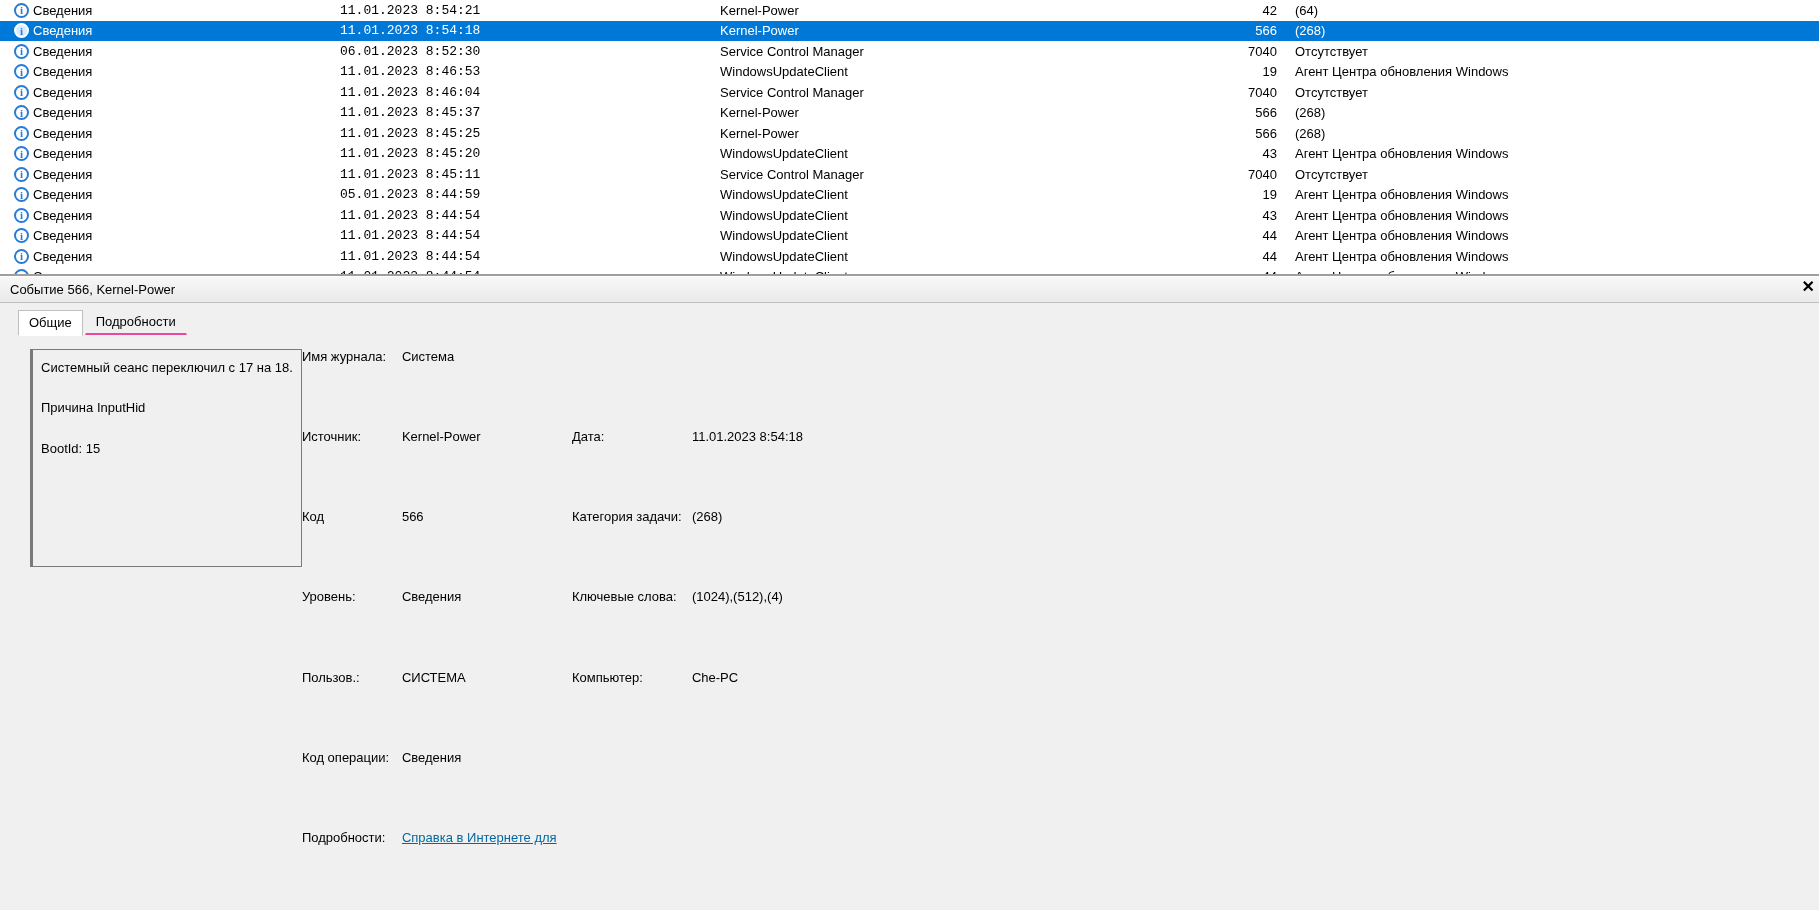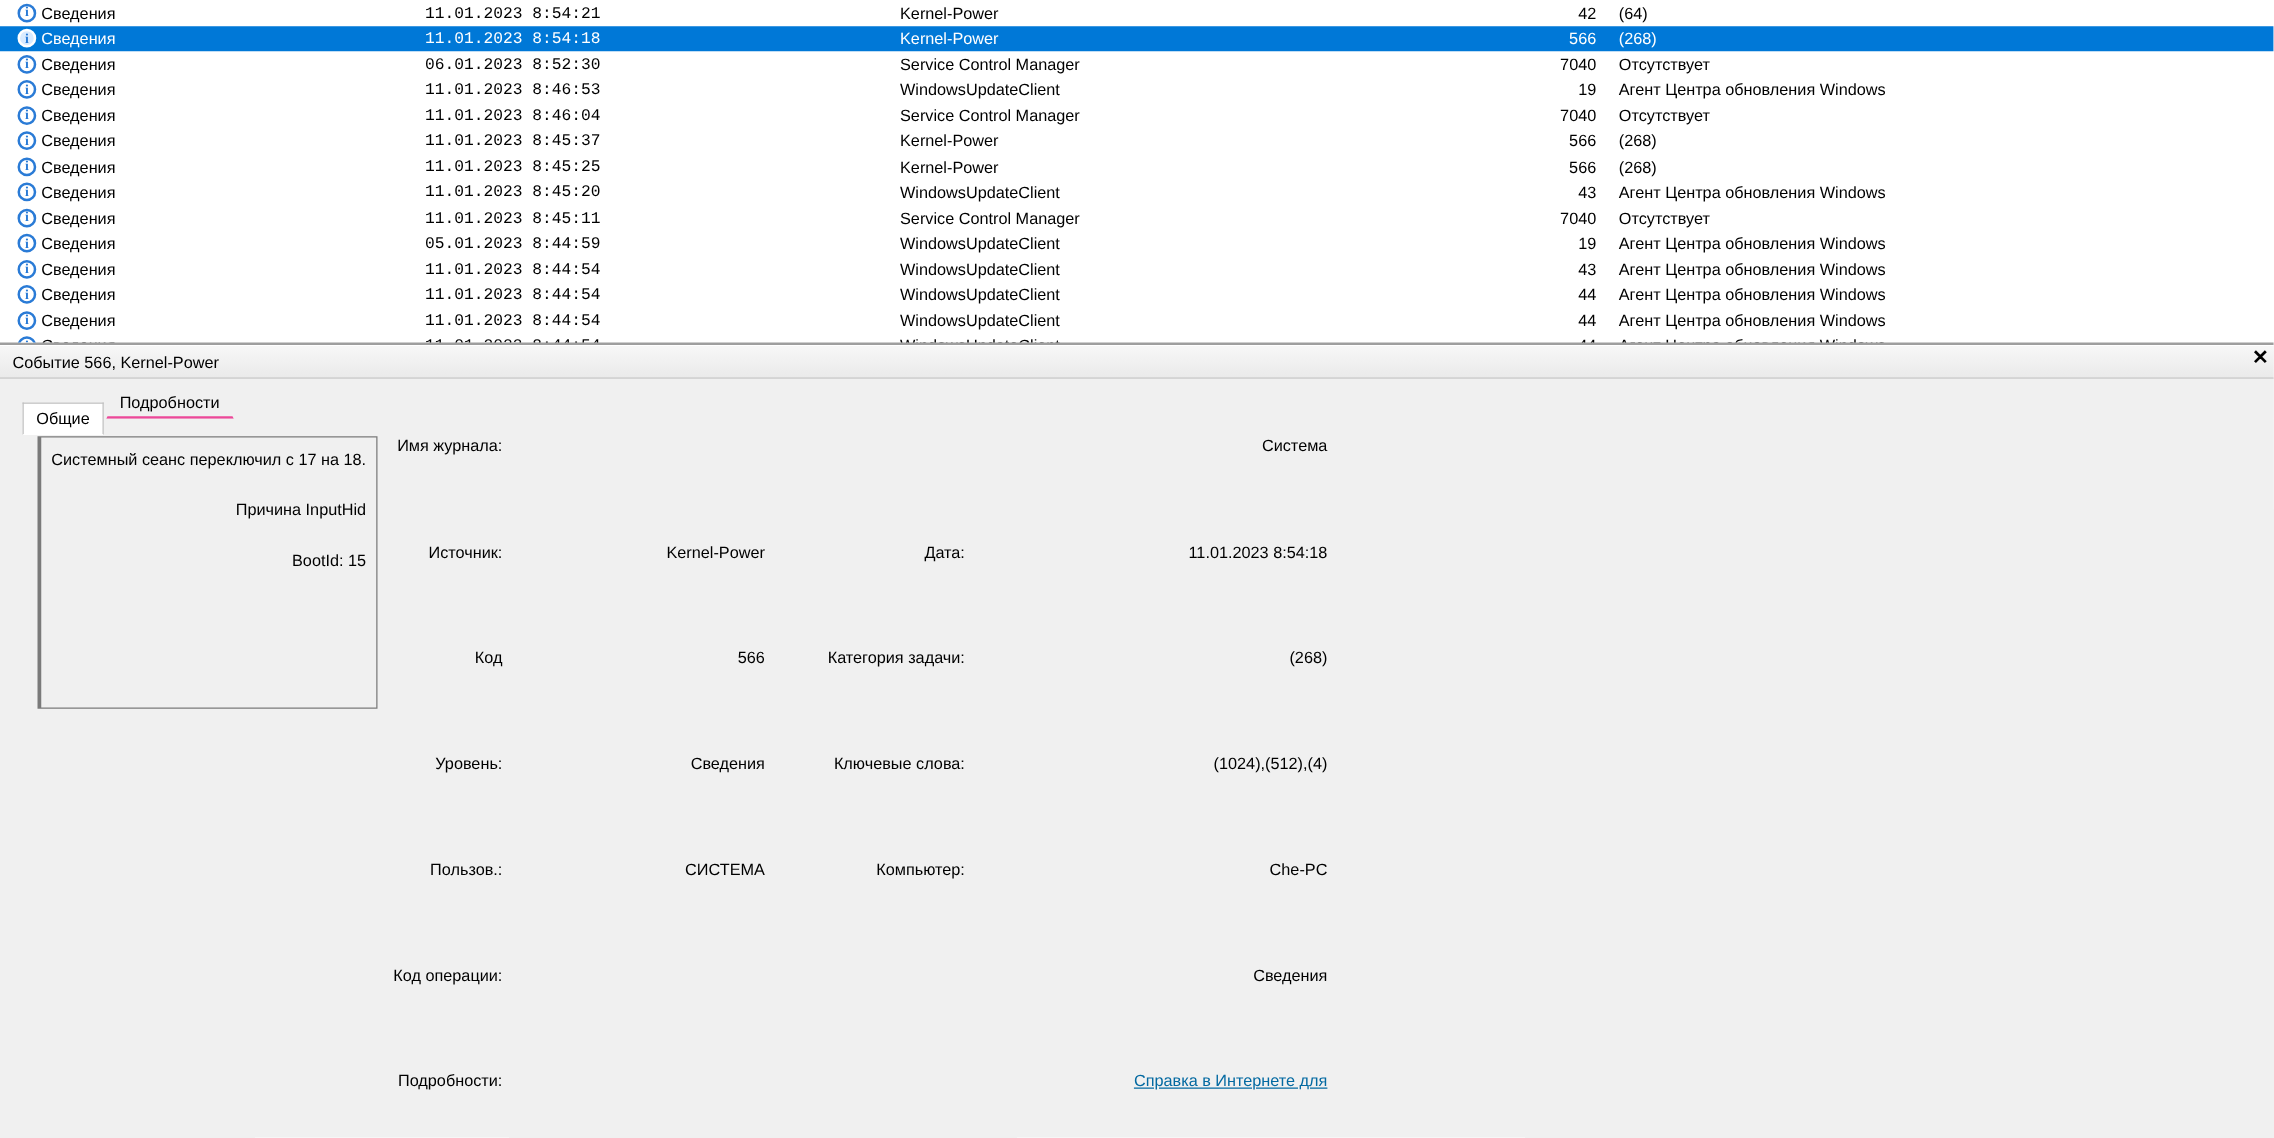--- a/index.html
+++ b/index.html
@@ -14,32 +14,32 @@
   .c-level   { width: 326px; display: flex; align-items: center; gap: 4px; }
   .c-date    { width: 380px; font-family: Liberation Mono, monospace; }
   .c-source  { width: 505px; }
   .c-id      { width: 60px; text-align: right; padding-right: 8px; }
   .c-cat     { flex: 1; padding-left: 10px; }
 
   .info-icon { width: 15px; height: 15px; border-radius: 50%; border: 2px solid #2a7bd6; display: inline-flex; align-items: center; justify-content: center; font: bold 11px "Segoe UI"; color: #2a7bd6; background: #fff; flex: 0 0 15px; }
   .row.selected .info-icon { border-color: #fff; color: #2a7bd6; background: #d9ebff; }
 
   
-  .details { flex: 1; display: flex; flex-direction: column; background: #f0f0f0; border-top: 1px solid #fff; position: relative; text-align: right; }
+  .details { flex: 1; display: flex; flex-direction: column; background: #f0f0f0; border-top: 1px solid #fff; position: relative; }
   .details-header { height: 26px; display: flex; align-items: center; padding: 0 10px; background: linear-gradient(#f7f7f7, #eaeaea); border-bottom: 1px solid #bfbfbf; font-size: 13px; }
   .details-close { position: absolute; right: 4px; top: 2px; font: bold 16px/16px sans-serif; cursor: pointer; }
   .tabs { display: flex; gap: 2px; padding: 6px 8px 0 18px; background: #f0f0f0; }
   .tab { padding: 4px 10px 4px; font-size: 13px; cursor: pointer; border: 1px solid transparent; }
-  .tab.active { background: #fff; border: 1px solid #bfbfbf; border-bottom: 1px solid #fff; position: relative; top: 13px; }
+  .tab.active { background: #fff; border: 1px solid #bfbfbf; border-bottom: 1px solid #fff; position: relative; top: 1px; }
   .tab:not(.active) { border-bottom: 2px solid #ec4899; }
 
   .pane { flex: 1; background: #f0f0f0; padding: 14px 20px 8px 30px; display: flex; flex-direction: row; overflow: hidden; }
   .desc-box { border: 1px solid #7a7a7a; border-left: 3px solid #7a7a7a; background: #f0f0f0; padding: 8px 8px; height: 218px; white-space: pre-line; font-size: 13px; line-height: 1.55; margin-bottom: 18px; }
 
-  .props { display: grid; grid-template-columns: 100px 170px 120px 250px; row-gap: 8px; column-gap: 0; font-size: 13px; align-items: baseline; gap: 40px; }
+  .props { display: grid; grid-template-columns: 100px 170px 120px 250px; row-gap: 8px; column-gap: 0; font-size: 13px; align-items: baseline; }
   .props .lbl { white-space: nowrap; }
   .props .span2 { grid-column: 2 / span 3; }
   a.help { color: #0369a1; text-decoration: underline; }
 </style>
 </head>
 <body>
 
 <div class="wrapper">
 
   <div class="grid">

